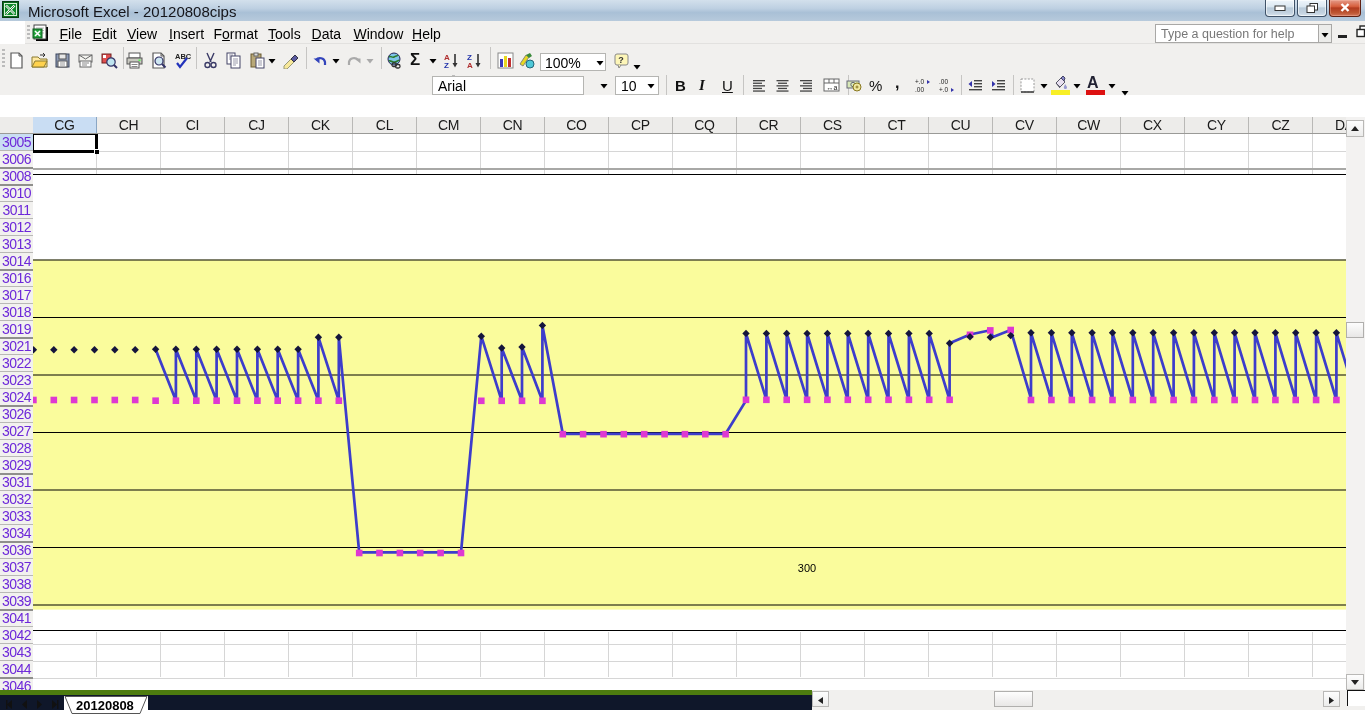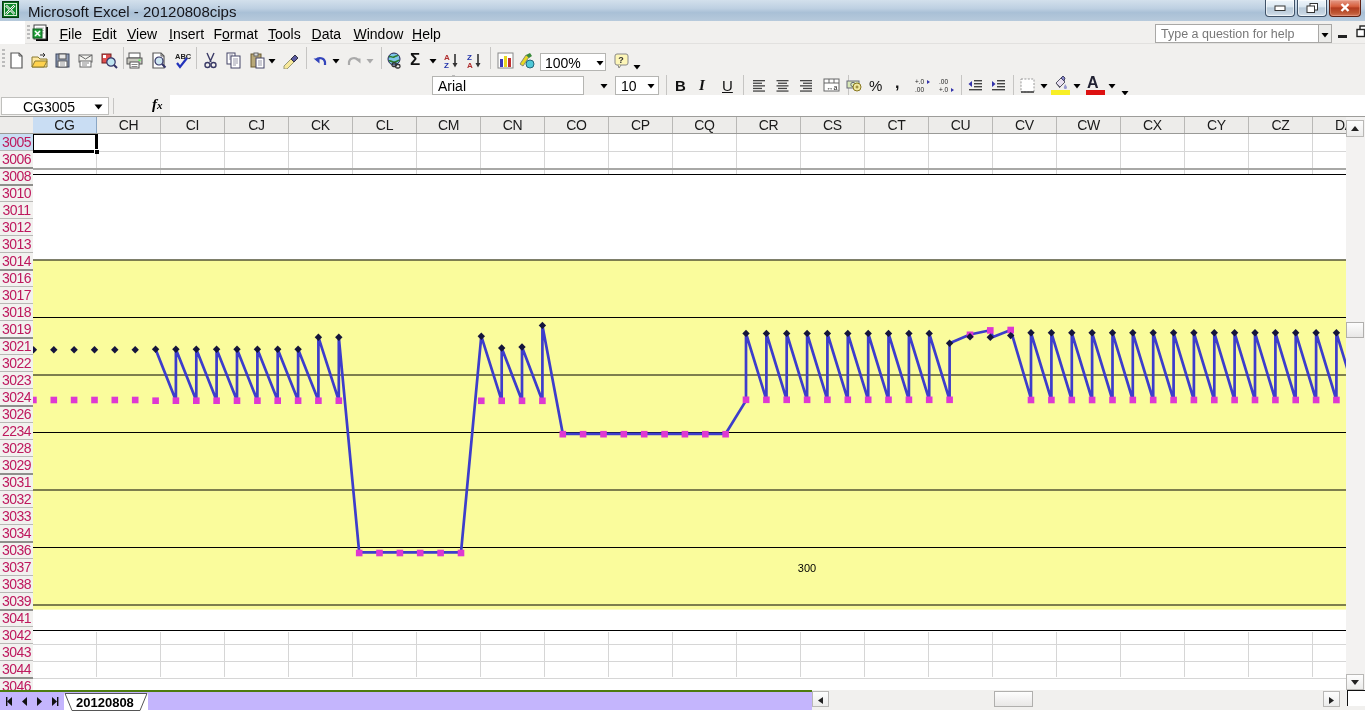--- a/index.html
+++ b/index.html
@@ -32,39 +32,39 @@
 #fxsym { position:absolute; left:152px; top:1px; font-size:15px; font-style:italic; font-weight:bold;
   font-family:"Liberation Serif",serif; }
 #fwhite { position:absolute; left:170px; top:0; right:0; height:21px; background:#fff; }
 
 #corner { left:0; top:117px; width:33px; height:17px; background:#edecea; border-right:1px solid #9a9a97; border-bottom:1px solid #9a9a97; }
 #colh { left:33px; top:117px; width:1313px; height:17px; background:#edecea; border-bottom:1px solid #9a9a97; overflow:hidden; }
 .ch { position:absolute; top:0; height:17px; text-align:center; font-size:14px; color:#1a1a1a;
   border-right:1px solid #b9b8b6; line-height:16px; letter-spacing:-0.3px; }
 .colsel { background:#c9ddf3; border-right:1px solid #8aa6c4; }
 #rowh { left:0; top:134px; width:33px; height:556px; background:#f2f1ef; border-right:1px solid #9a9a97; overflow:hidden; }
-.rh { position:absolute; left:0; width:33px; height:17px; text-align:center; font-size:14px; color:#be185d;
+.rh { position:absolute; left:0; width:33px; height:17px; text-align:center; font-size:14px; color:#6d28d9;
   border-bottom:1px solid #b9b8b6; line-height:16px; letter-spacing:-0.5px; }
 .rh.hidb { border-bottom:2px solid #8f8f8c; height:18px; }
 .rowsel { background:#c9ddf3; }
 
 #sheet { left:33px; top:134px; width:1313px; height:556px; background:#fff; overflow:hidden; }
 .gv { position:absolute; width:1px; background:#d6d6d6; }
 .gh { position:absolute; height:1px; background:#d6d6d6; }
 .gh2 { position:absolute; height:2px; background:#a8a8a6; }
 #selcell { position:absolute; left:-1px; top:-1px; width:66px; height:20px; border:2px solid #000;
   border-bottom:3px solid #000; border-right:3px solid #000; background:#fff; }
 #selhandle { position:absolute; left:60px; top:14px; width:5px; height:5px; background:#000; border-left:1px solid #fff; border-top:1px solid #fff; }
 
 #vsb { left:1346px; top:117px; width:19px; height:573px; background:#f3f2f1; }
 #hsbzone { left:0; top:690px; width:1365px; height:20px; background:#f1f0ee; }
 .sbtn { position:absolute; background:linear-gradient(180deg,#fdfdfd,#ececeb); border:1px solid #b9b8b6; }
 .sthumb { position:absolute; background:linear-gradient(180deg,#fdfdfd,#e8e7e6); border:1px solid #b0afad; }
 
-#tabbar { position:absolute; left:0; top:690px; width:812px; height:20px; background:#c4b5fd; border-top:2px solid #4d7c0f; }
+#tabbar { position:absolute; left:0; top:690px; width:812px; height:20px; background:#0f172a; border-top:5px solid #4d7c0f; }
 .navb { position:absolute; top:3px; width:13px; height:13px; font-size:9px; color:#000; text-align:center; line-height:13px; }
 #tab { position:absolute; left:64px; top:1px; width:84px; height:18px; background:#fff; }
 #tab svg { position:absolute; left:0; top:0; }
 #tab span { position:absolute; left:12px; top:2px; font-size:13px; font-weight:bold; }
 
 #status { left:0; top:710px; width:100%; height:14px; background:#f1f0ee; border-top:1px solid #d5d4d2; }
 #status .fm { position:absolute; left:4px; top:0px; font-size:12px; color:#111; }
 #status .num { position:absolute; left:1259px; top:0px; font-size:12px; color:#111; }
 #status .numpanel { position:absolute; left:1252px; top:1px; width:42px; height:13px;
   border-left:1px solid #bdbcba; border-right:1px solid #bdbcba; }
@@ -358,31 +358,20 @@
       <path d="M0.5 1 L7.5 1 L4 5.5 Z" fill="#000"></path>
     </svg>
 <div class="tt" style="left:1087px;top:74px;font-size:16px;font-weight:bold;color:#223;">A</div>
 <div style="position:absolute;left:1086px;top:90px;width:19px;height:5px;background:#dd1111"></div>
 <svg class="ic" style="left:1108px;top:83px" width="8" height="6" viewBox="0 0 8 6">
       <path d="M0.5 1 L7.5 1 L4 5.5 Z" fill="#000"></path>
     </svg>
 <svg class="ic" style="left:1121px;top:90px" width="8" height="6" viewBox="0 0 8 6">
       <path d="M0.5 1 L7.5 1 L4 5.5 Z" fill="#000"></path>
     </svg>
-<div id="fbar" class="abs">
-<div id="nbox">
-        <span>CG3005</span>
-      </div>
-<svg style="position:absolute;left:94px;top:9px" width="9" height="6" viewBox="0 0 9 6">
-        <path d="M0.5 0.5l8 0L4.5 5.5Z" fill="#000"></path>
-      </svg>
-<div class="tsep" style="left:113px;top:3px;height:16px"></div>
-<div id="fxsym">f<span style="font-size:11px">x</span></div>
-<div id="fwhite"></div>
-</div>
 <div id="corner" class="abs"></div>
 <div id="colh" class="abs">
       <div class="ch colsel" style="left:0px;width:64px">CG</div>
 <div class="ch" style="left:64px;width:64px">CH</div>
 <div class="ch" style="left:128px;width:64px">CI</div>
 <div class="ch" style="left:192px;width:64px">CJ</div>
 <div class="ch" style="left:256px;width:64px">CK</div>
 <div class="ch" style="left:320px;width:64px">CL</div>
 <div class="ch" style="left:384px;width:64px">CM</div>
 <div class="ch" style="left:448px;width:64px">CN</div>
@@ -411,21 +400,21 @@
 <div class="rh hidb" style="top:119px">3014</div>
 <div class="rh" style="top:136px">3016</div>
 <div class="rh" style="top:153px">3017</div>
 <div class="rh" style="top:170px">3018</div>
 <div class="rh hidb" style="top:187px">3019</div>
 <div class="rh" style="top:204px">3021</div>
 <div class="rh" style="top:221px">3022</div>
 <div class="rh" style="top:238px">3023</div>
 <div class="rh hidb" style="top:255px">3024</div>
 <div class="rh" style="top:272px">3026</div>
-<div class="rh" style="top:289px">2234</div>
+<div class="rh" style="top:289px">3027</div>
 <div class="rh" style="top:306px">3028</div>
 <div class="rh hidb" style="top:323px">3029</div>
 <div class="rh" style="top:340px">3031</div>
 <div class="rh" style="top:357px">3032</div>
 <div class="rh" style="top:374px">3033</div>
 <div class="rh hidb" style="top:391px">3034</div>
 <div class="rh" style="top:408px">3036</div>
 <div class="rh" style="top:425px">3037</div>
 <div class="rh" style="top:442px">3038</div>
 <div class="rh hidb" style="top:459px">3039</div>

